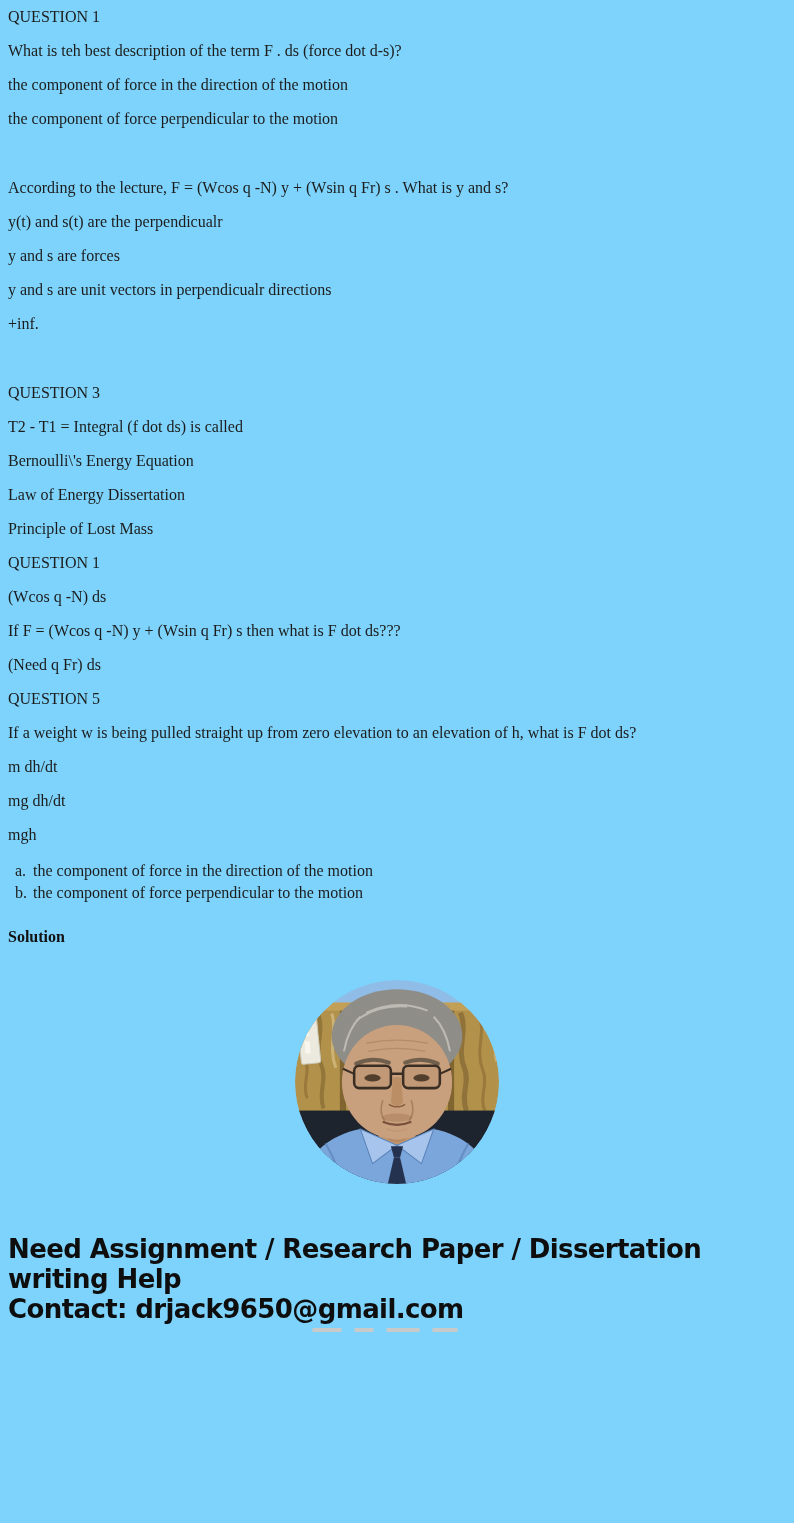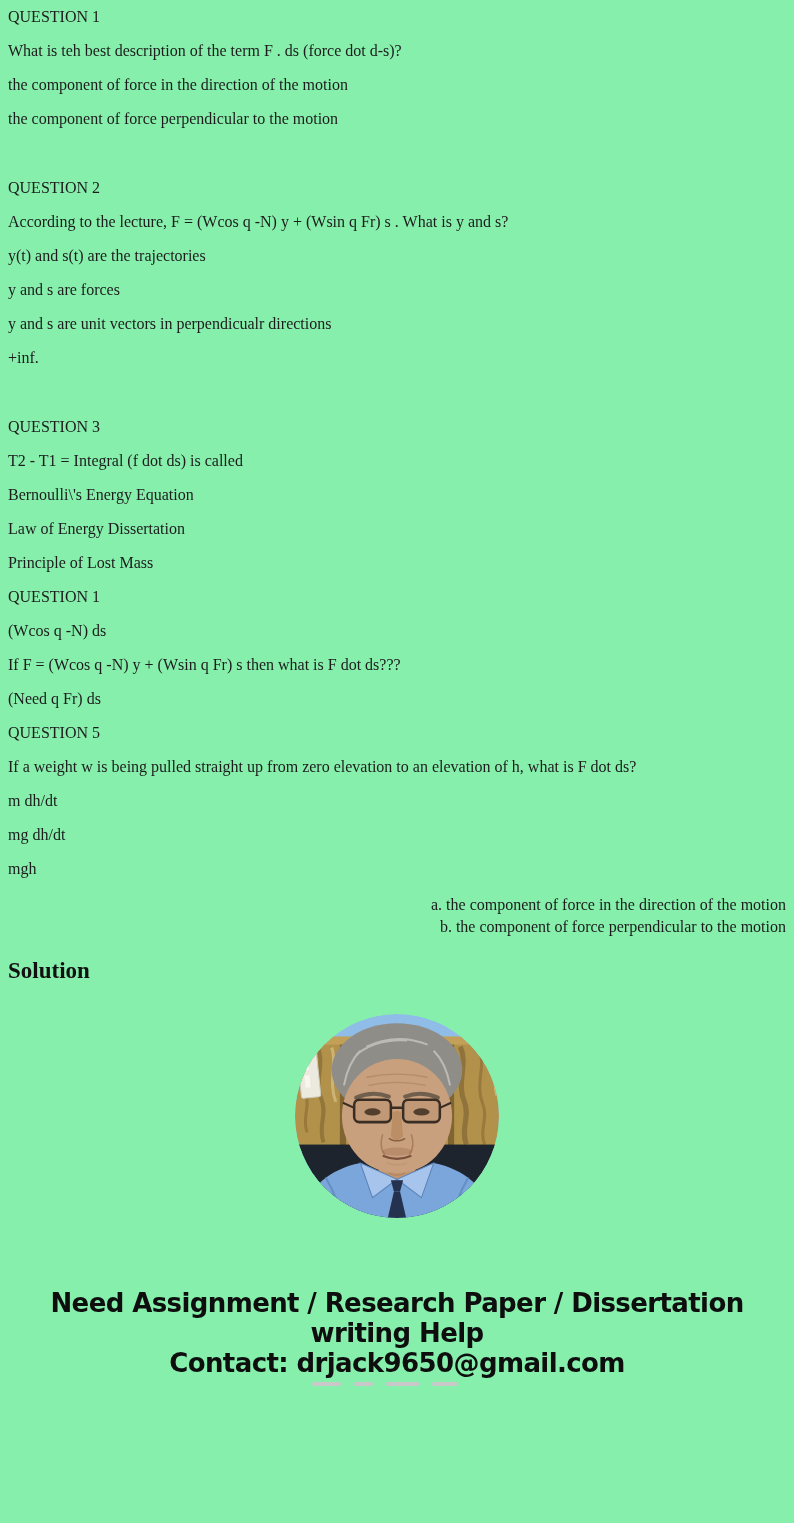--- a/index.html
+++ b/index.html
@@ -1,55 +1,53 @@
 <!DOCTYPE html>
 <html><head>
 <meta charset="utf-8">
 <style>
   html, body { margin: 0; padding: 0; background: #ffffff; }
   .page {
     position: relative;
     width: 794px;
     height: 1523px;
-    background: #86efac;
+    background: #7dd3fc;
     overflow: hidden;
     font-family: "Liberation Serif", "DejaVu Serif", serif;
     font-size: 16px;
     color: #1c1c1c;
   }
   .content { padding: 8px 8px 0 8px; }
   .content p { margin: 16px 0; line-height: 18px; }
   .content p.first { margin-top: 0; }
   .qspacer { height: 19px; }
   ol.answers {
     list-style: none;
     margin: 14px 0 12px 0;
     padding: 0 0 0 7px;
     line-height: 22px;
-    text-align: right;
   }
   ol.answers li .marker { display: inline-block; min-width: 14px; }
   p.solution {
     font-weight: bold;
-    font-size: 23px;
+    font-size: 16px;
     line-height: 21px;
     margin: 22px 0 0 0;
     color: #111111;
   }
   .avatar-wrap {
     width: 204px;
     height: 204px;
     margin: 33px auto 0 auto;
     border-radius: 50%;
     overflow: hidden;
   }
   .avatar-wrap svg { display: block; width: 204px; height: 204px; }
   .footer {
-    margin-top: 70px;
-    text-align: center;
+    margin-top: 50px;
     font-family: "DejaVu Sans", "Liberation Sans", sans-serif;
     font-weight: 700;
     font-size: 26px;
     line-height: 30px;
     letter-spacing: -0.6px;
     color: #0e0e0e;
   }
   .smudge {
     margin: 3px auto 0 auto;
     width: 170px;
@@ -76,23 +74,22 @@
 
     <section>
       <p class="first">QUESTION 1</p>
       <p>What is teh best description of the term F . ds (force dot d-s)?</p>
       <p>the component of force in the direction of the motion</p>
       <p>the component of force perpendicular to the motion</p>
     </section>
     <div class="qspacer"></div>
 
     <section>
-      <p>QUESTION 2</p>
       <p>According to the lecture, F = (Wcos q -N) y + (Wsin q Fr) s . What is y and s?</p>
-      <p>y(t) and s(t) are the trajectories</p>
+      <p>y(t) and s(t) are the perpendicualr</p>
       <p>y and s are forces</p>
       <p>y and s are unit vectors in perpendicualr directions</p>
       <p>+inf.</p>
     </section>
     <div class="qspacer"></div>
 
     <section>
       <p>QUESTION 3</p>
       <p>T2 - T1 = Integral (f dot ds) is called</p>
       <p>Bernoulli\'s Energy Equation</p>

